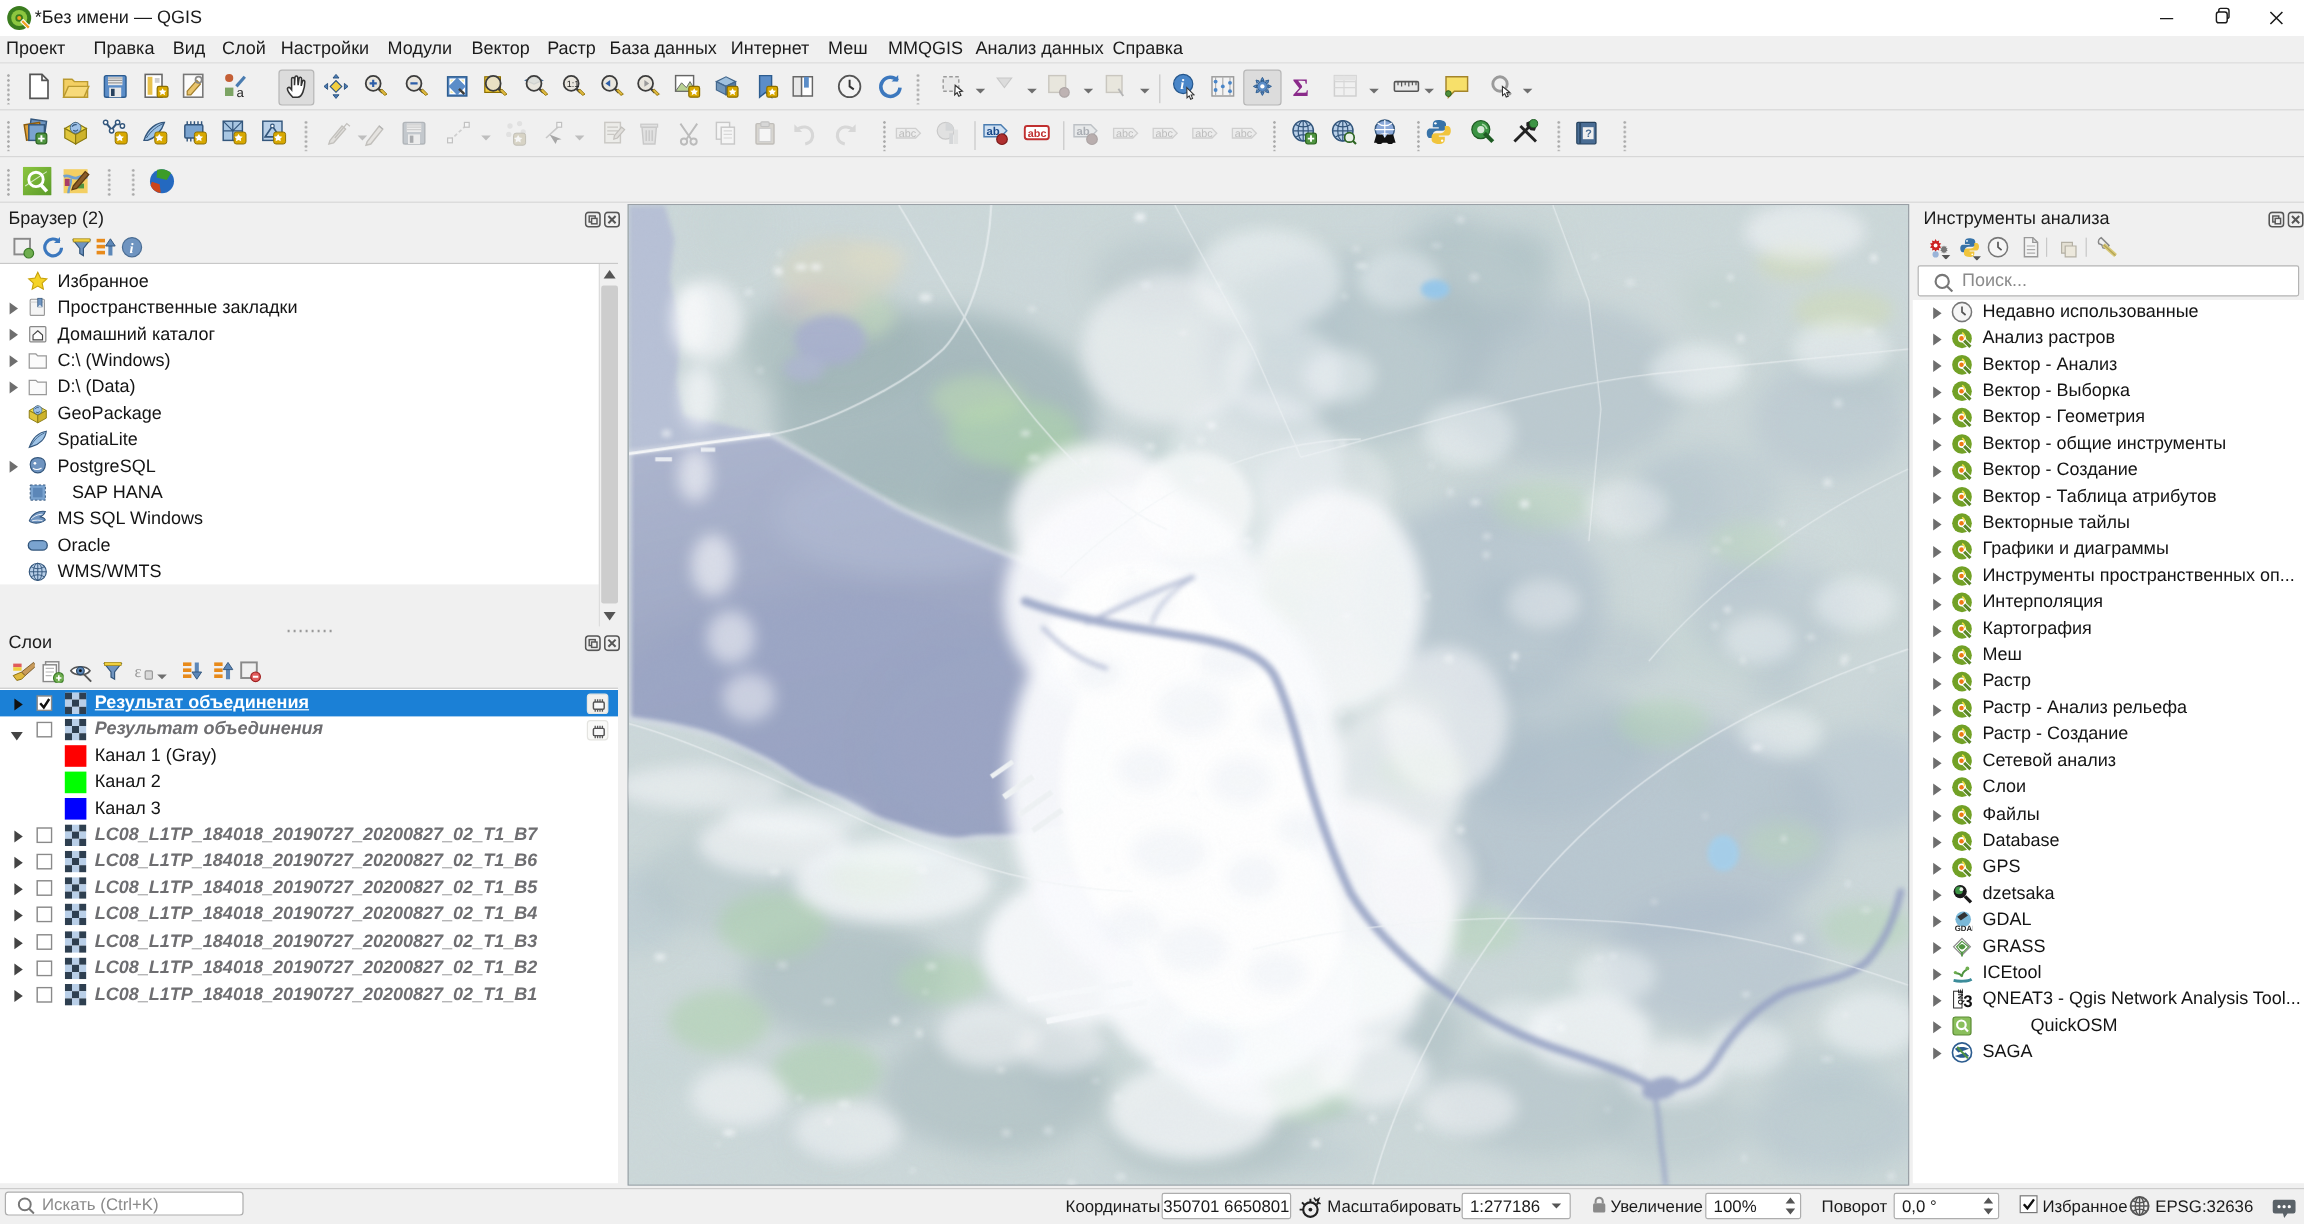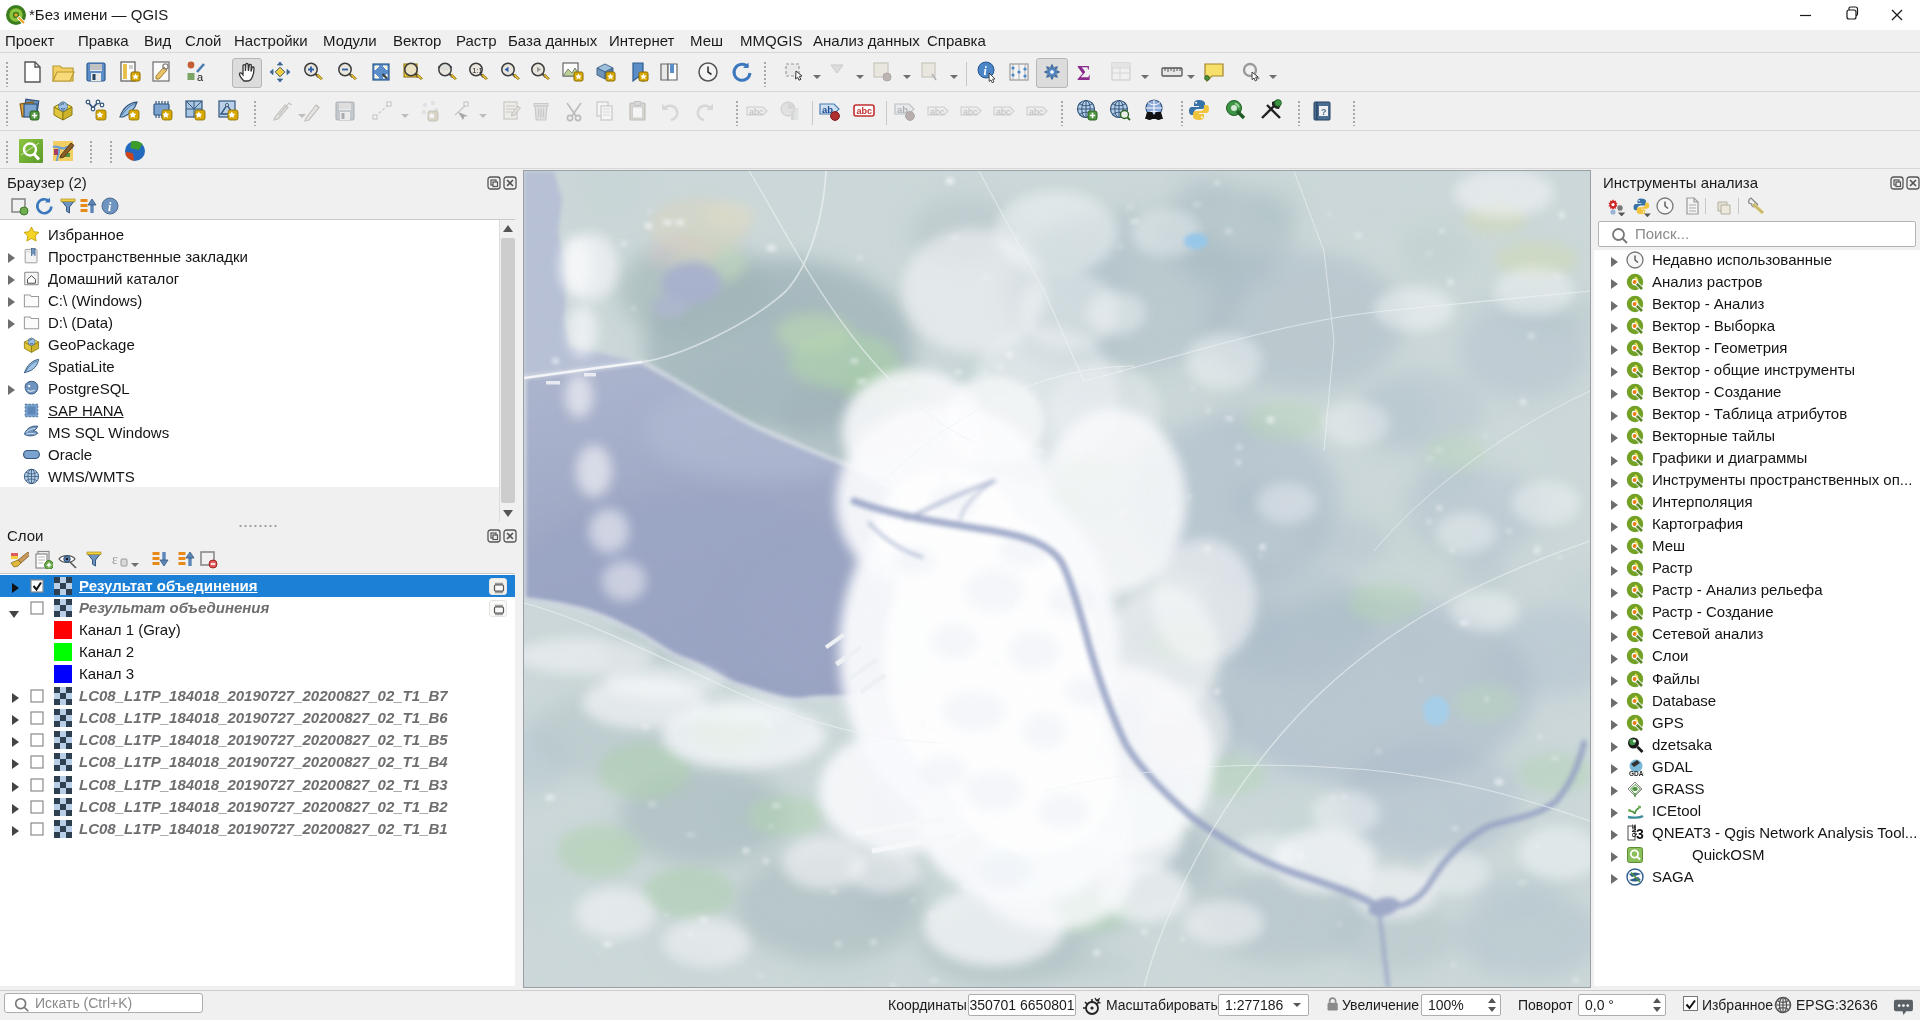--- a/index.html
+++ b/index.html
@@ -628,21 +628,21 @@
           <path d="M7 14c2 2 6 2 9 0" stroke="#fff" stroke-width="1.2" fill="none"></path>
         </g>
       </svg></div>
 <div class="trow" style="left:48px;top:157.9px;line-height:22px;">PostgreSQL</div>
 <div class="abs" style="left:22px;top:181.0px;"><svg width="19" height="19" viewBox="0 0 19 19" style="">
         <g transform="scale(0.79)">
           <rect x="4" y="4" width="16" height="16" fill="#7aa3cf" stroke="#33567c" stroke-width="1" stroke-dasharray="2.5 2"></rect>
           <rect x="7" y="7" width="10" height="10" fill="#5c87b8"></rect>
         </g>
       </svg></div>
-<div class="trow" style="left:48px;top:180.0px;line-height:22px;text-decoration:underline;">SAP HANA</div>
+<div class="trow" style="left:60px;top:180.0px;line-height:22px;">SAP HANA</div>
 <div class="abs" style="left:22px;top:203.1px;"><svg width="19" height="19" viewBox="0 0 19 19" style="">
         <g transform="scale(0.79)">
           <path d="M3 14C6 6 13 3 20 4c-1 3-3 5-6 6 3 0 5 1 6 3-3 3-9 4-13 3-2-.5-3.5-1-4-2z" fill="#6f94c0" stroke="#33567c" stroke-width="1.1"></path>
           <path d="M5 12c4-4 9-5 12-5M6 14c4-1 8-1 11 0" stroke="#fff" stroke-width="0.9" fill="none"></path>
         </g>
       </svg></div>
 <div class="trow" style="left:48px;top:202.1px;line-height:22px;">MS SQL Windows</div>
 <div class="abs" style="left:22px;top:225.1px;"><svg width="19" height="19" viewBox="0 0 19 19" style="">
         <g transform="scale(0.79)">
           <rect x="2" y="7" width="20" height="10" rx="5" fill="#7aa3cf" stroke="#33567c" stroke-width="1.4"></rect>

